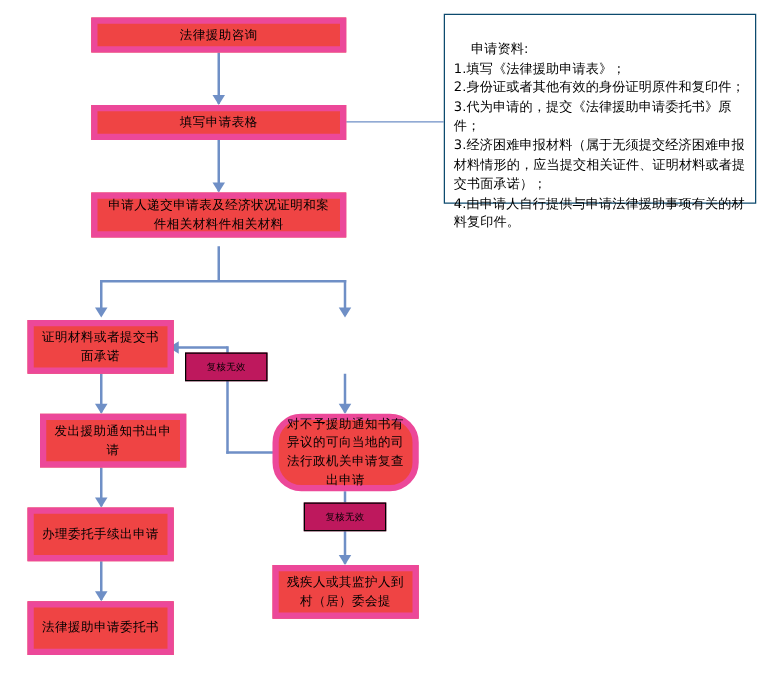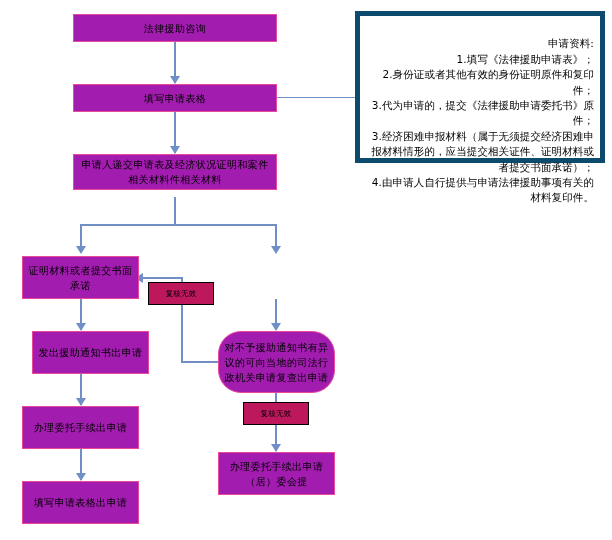--- a/index.html
+++ b/index.html
@@ -10,46 +10,46 @@
     position:relative;
     overflow:hidden;
     -webkit-font-smoothing:none;
   }
   #canvas{position:absolute;left:0;top:0;width:612px;height:540px;}
 
   
   .node{
     position:absolute;
     box-sizing:border-box;
-    border:1px solid #ec4899;
-    background:#a21caf;
+    border:5px solid #ec4899;
+    background:#ef4444;
     display:flex;
     align-items:center;
     justify-content:center;
     text-align:center;
     color:#000000;
     font-size:10px;
     line-height:15px;
     letter-spacing:.4px;
     padding:2px 4px;
     z-index:3;
   }
   .node span{display:block;width:100%;}
 
   .note{
     position:absolute;
     box-sizing:border-box;
-    border:5px solid #0c4a6e;
+    border:1px solid #0c4a6e;
     background:#ffffff;
     color:#000000;
     font-size:10.5px;
     line-height:15.4px;
     letter-spacing:.1px;
     padding:5px 6px 4px 7px;
-    text-align:right;
+    text-align:left;
     z-index:3;
     white-space:pre-wrap;
     word-break:break-all;
   }
 
   .tag{
     position:absolute;
     box-sizing:border-box;
     border:1px solid #000000;
     background:#be185d;
@@ -129,21 +129,21 @@
   <div class="arrow-down" style="left:76px;top:398px;"></div>
 
   <div class="node" style="left:22px;top:406px;width:117px;height:43px;">
     <span>办理委托手续出申请</span>
   </div>
 
   <div class="vline" style="left:80px;top:449px;height:31px;"></div>
   <div class="arrow-down" style="left:76px;top:473px;"></div>
 
   <div class="node" style="left:22px;top:481px;width:117px;height:43px;">
-    <span>填写申请表格出申请</span>
+    <span>法律援助申请委托书</span>
   </div>
 
 
   <div class="vline" style="left:275px;top:299px;height:31px;"></div>
   <div class="arrow-down" style="left:271px;top:323px;"></div>
 
   <div class="node" style="left:218px;top:331px;width:117px;height:62px;border-radius:23px;">
     <span>对不予援助通知书有异议的可向当地的司法行政机关申请复查出申请</span>
   </div>
 
@@ -159,21 +159,21 @@
   <div class="vline" style="left:275px;top:393px;height:9px;"></div>
 
   <div class="tag" style="left:243px;top:402px;width:66px;height:23px;">
     <span>复核无效</span>
   </div>
 
   <div class="vline" style="left:275px;top:425px;height:26px;"></div>
   <div class="arrow-down" style="left:271px;top:444px;"></div>
 
   <div class="node" style="left:218px;top:452px;width:117px;height:43px;">
-    <span>办理委托手续出申请（居）委会提</span>
+    <span>残疾人或其监护人到村（居）委会提</span>
   </div>
 
   <div class="note" style="left:355px;top:11px;width:250px;height:152px;">
     <span id="note-text">申请资料:
 1.填写《法律援助申请表》；
 2.身份证或者其他有效的身份证明原件和复印件；
 3.代为申请的，提交《法律援助申请委托书》原件；
 3.经济困难申报材料（属于无须提交经济困难申报材料情形的，应当提交相关证件、证明材料或者提交书面承诺）；
 4.由申请人自行提供与申请法律援助事项有关的材料复印件。</span>
   </div>

